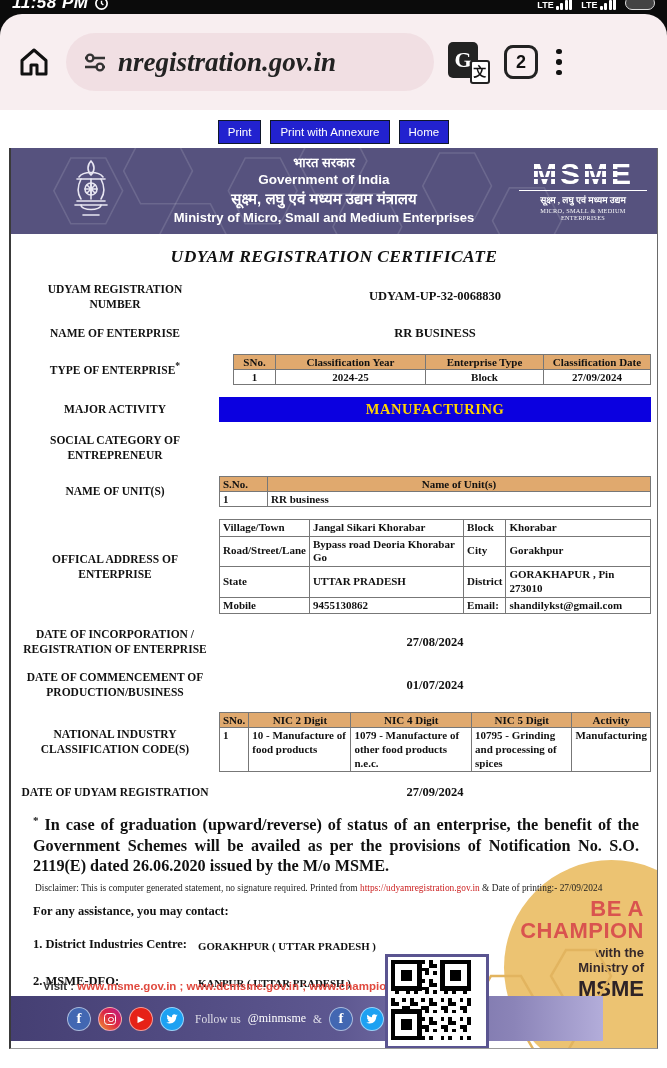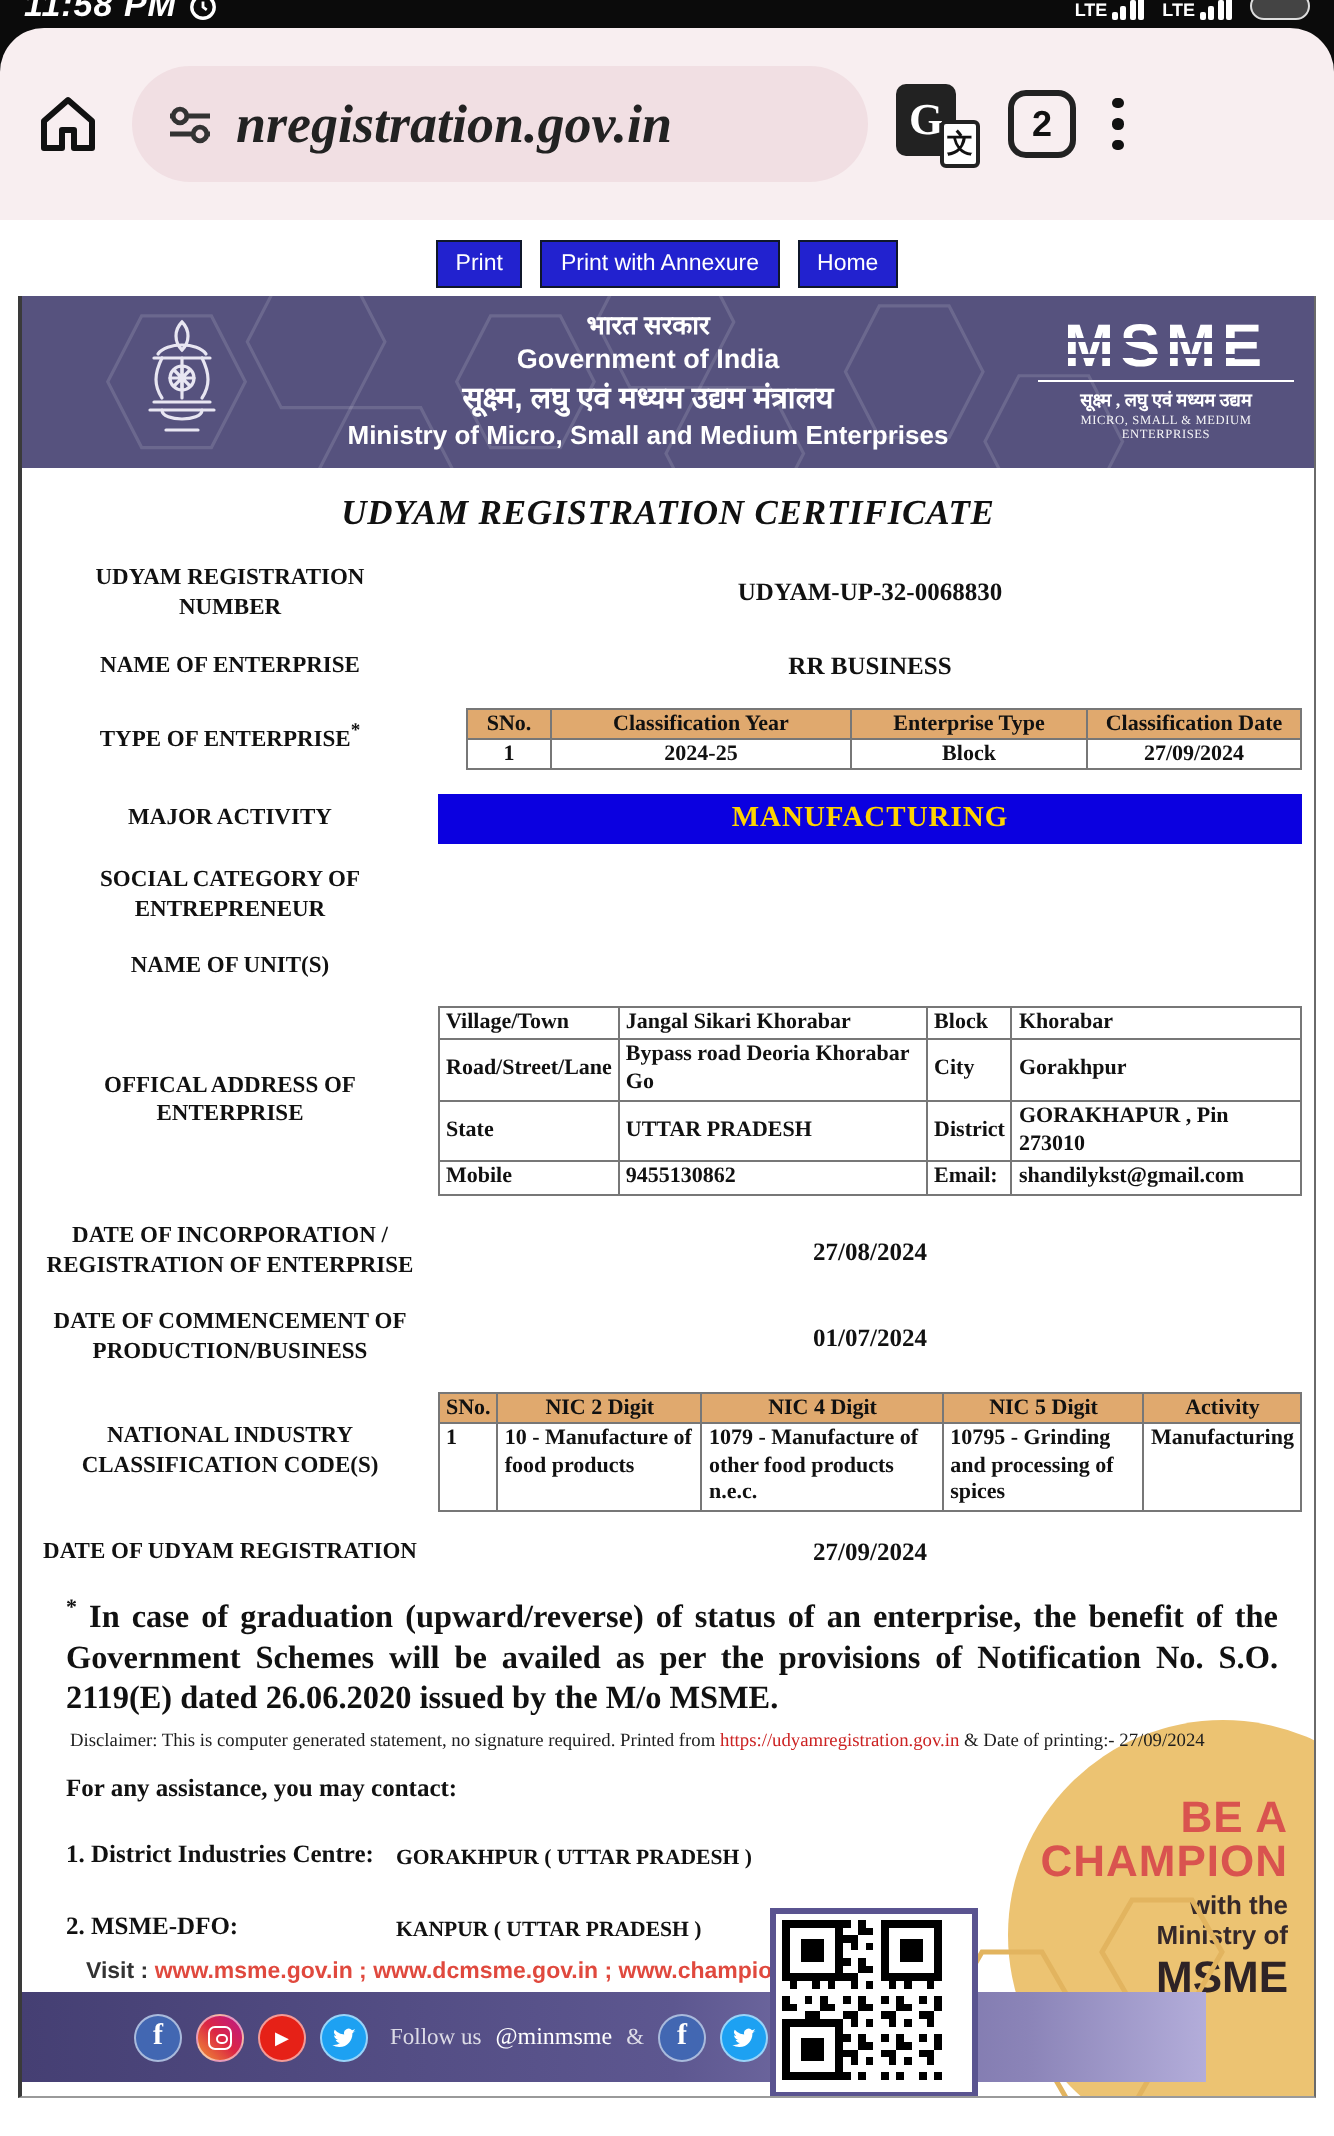--- a/index.html
+++ b/index.html
@@ -305,20 +305,34 @@
           <div class="banner">MANUFACTURING</div>
         </div>
       </div>
 
       <div class="crow" style="margin-top:11px">
         <div class="clabel">SOCIAL CATEGORY OF ENTREPRENEUR</div>
       </div>
 
       <div class="crow" style="margin-top:13px">
         <div class="clabel">NAME OF UNIT(S)</div>
+        <div class="tbl-wrap">
+          <table class="ct units-tbl">
+            <tbody>
+                <tr>
+              <th class="c0" style="text-align:left">S.No.</th>
+              <th>Name of Unit(s)</th>
+            </tr>
+            <tr>
+              <td>1</td>
+              <td>RR business</td>
+            </tr>
+          </tbody>
+            </table>
+        </div>
       </div>
 
       <div class="crow" style="margin-top:12px">
         <div class="clabel">OFFICAL ADDRESS OF ENTERPRISE</div>
         <div class="tbl-wrap">
           <table class="ct addr-tbl">
             <tbody>
             <tr>
               <td>Village/Town</td>
               <td>Jangal Sikari Khorabar</td>

